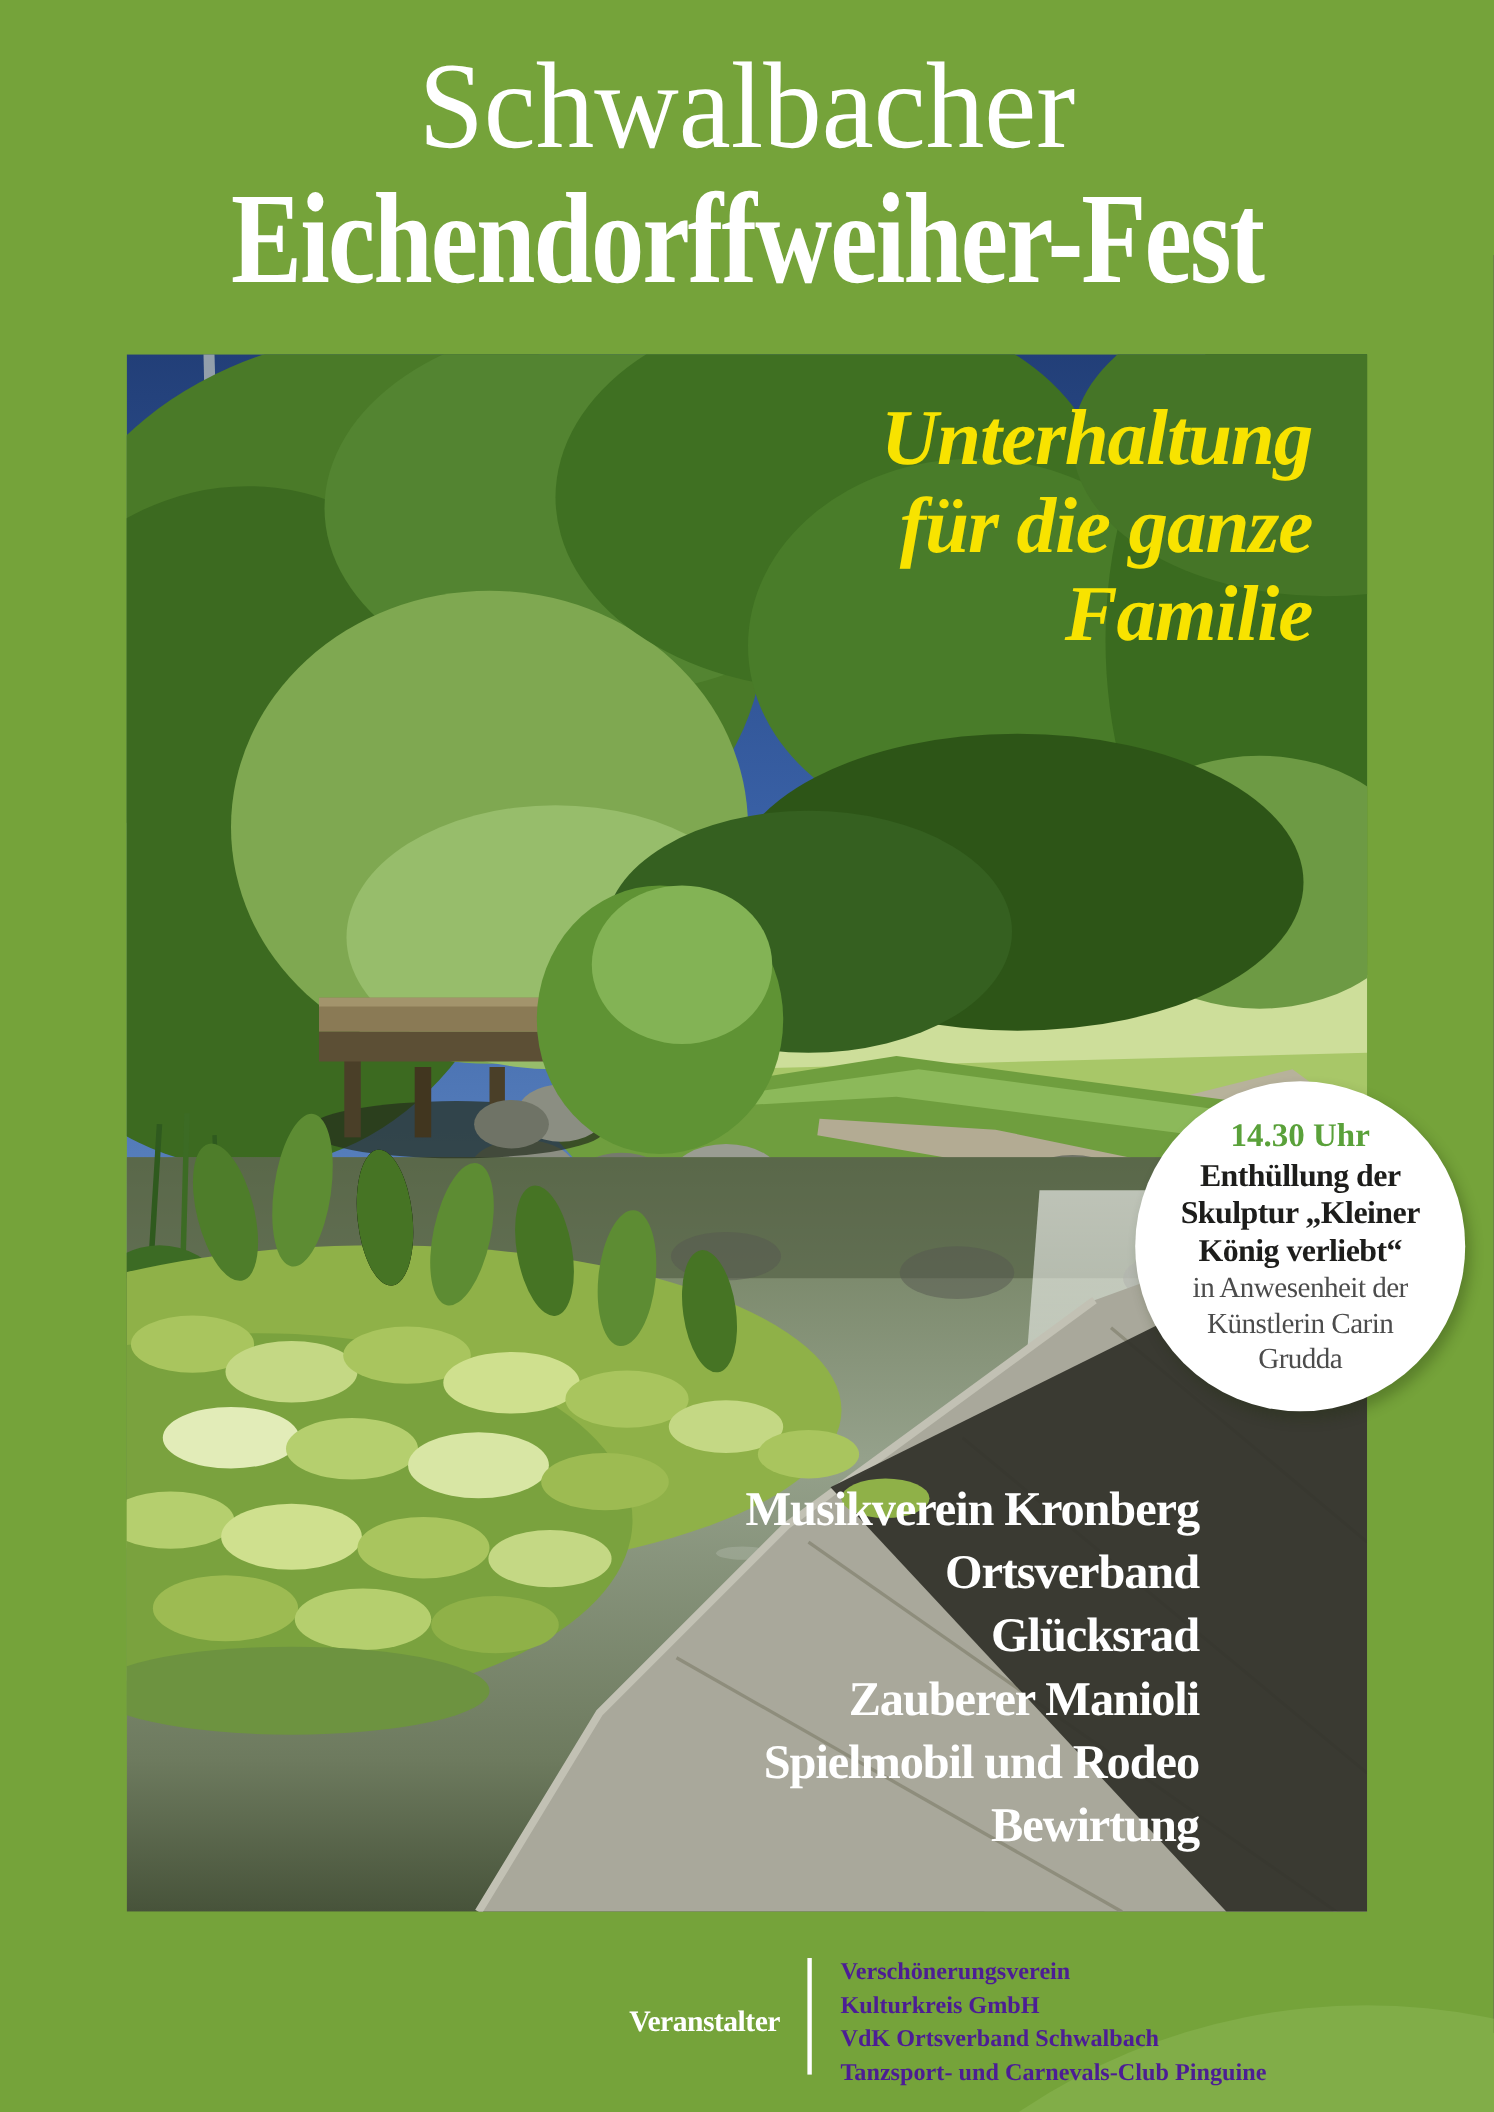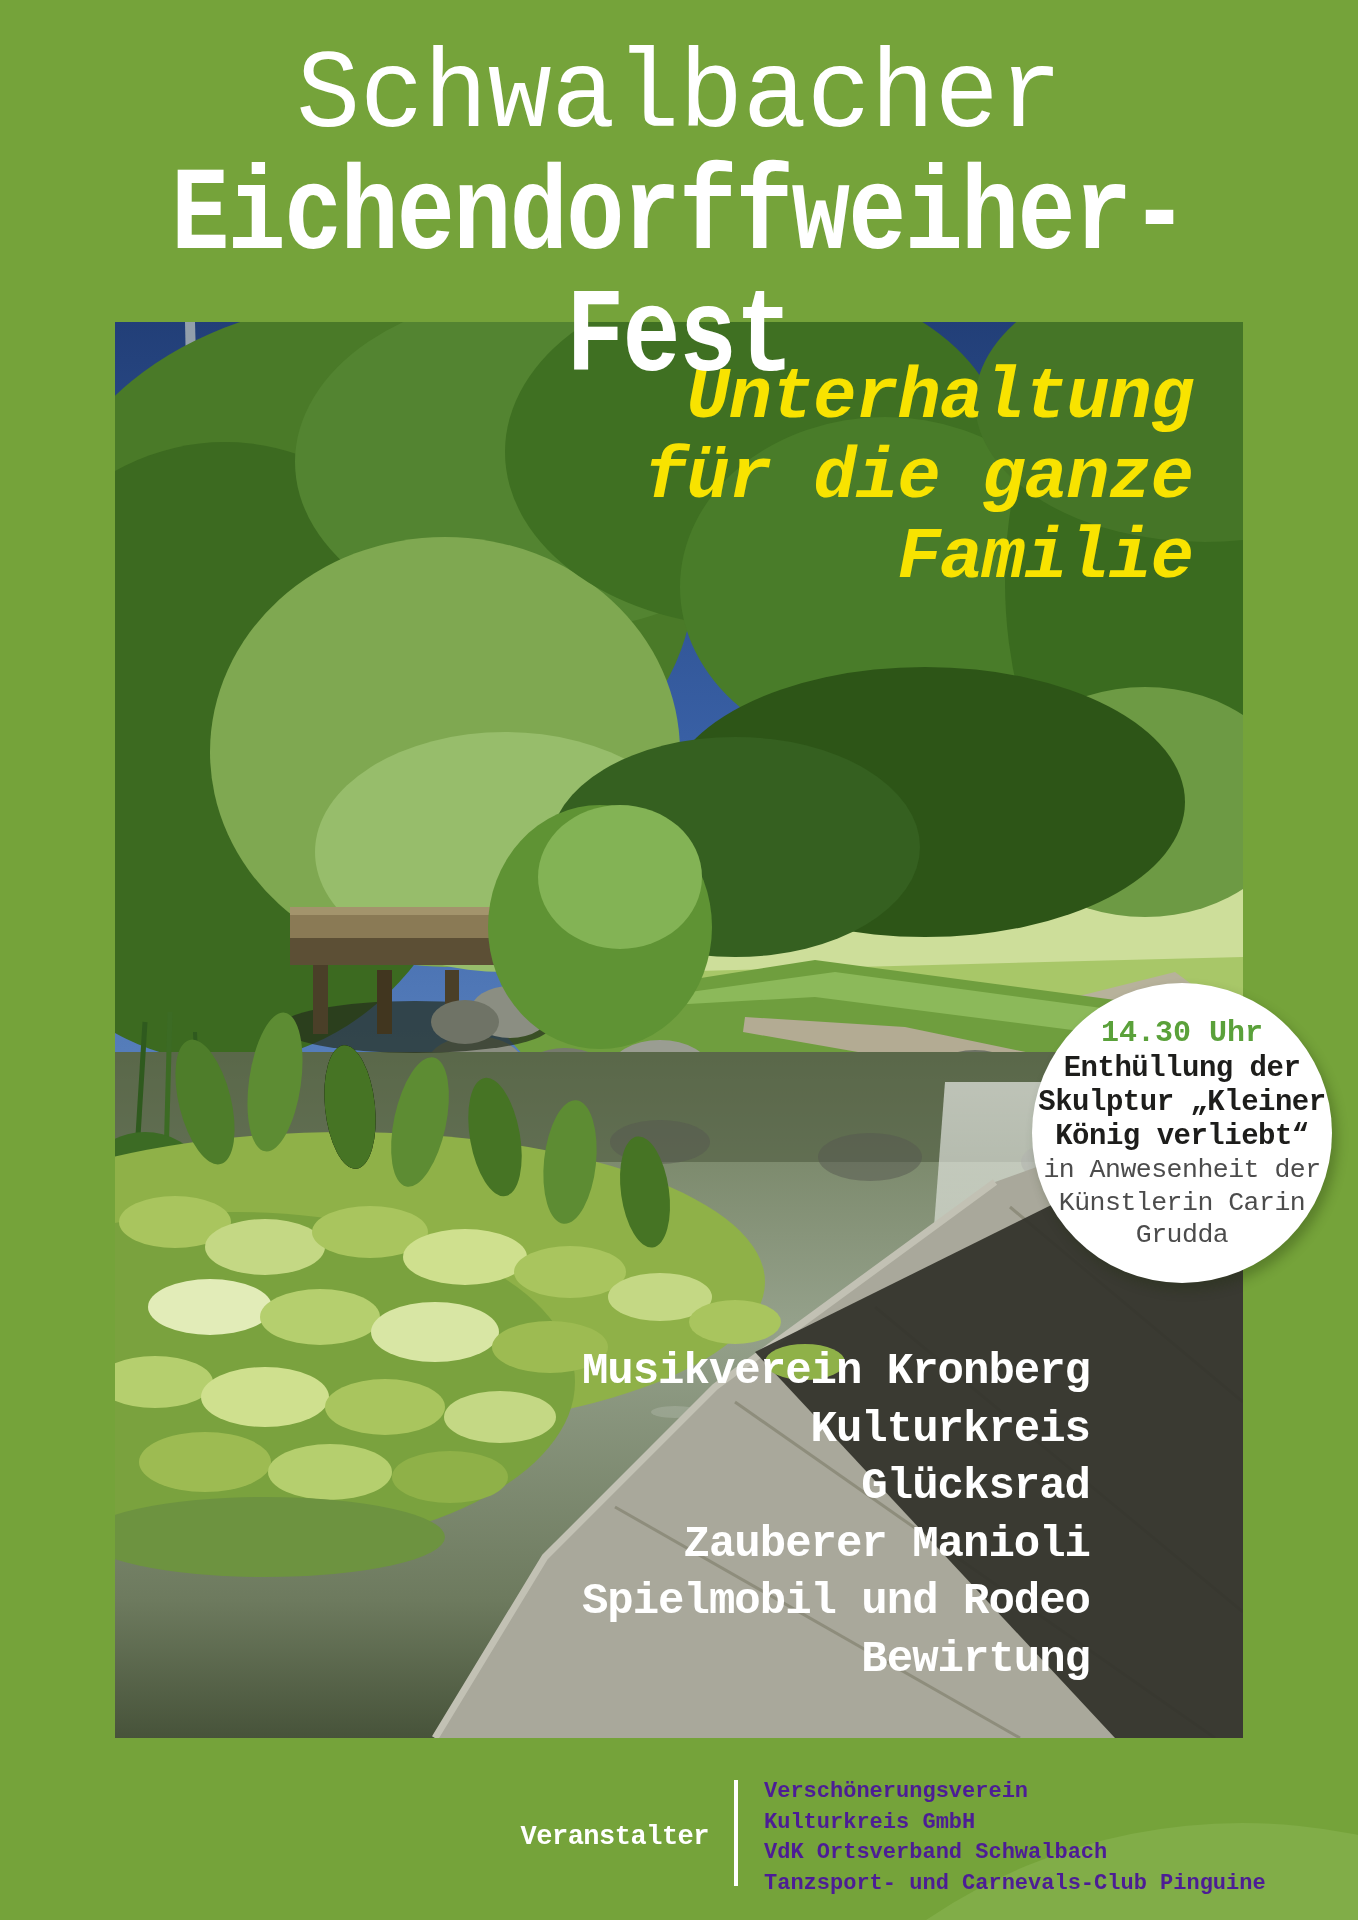--- a/index.html
+++ b/index.html
@@ -1,19 +1,19 @@
 <!DOCTYPE html>
 <html><head>
 <meta charset="utf-8">
 <style>
   html,body{margin:0;padding:0;background:#555;}
   .poster{
     position:relative;width:1358px;height:1920px;overflow:hidden;
     background:#75a33a;
-    font-family:Liberation Mono, monospace;
+    font-family:Liberation Serif, serif;
     margin:0 auto;
   }
   
   .title{position:absolute;top:38px;left:0;width:100%;text-align:center;color:#ffffff;z-index:3;}
   .title .line1{display:block;font-size:112px;font-weight:400;line-height:118px;letter-spacing:0px;}
   .title .line1 span{display:inline-block;transform:scaleX(.95);transform-origin:center;}
   .title .line2{display:block;font-size:118px;font-weight:700;line-height:122px;text-align:center;}
   .title .line2 span{display:inline-block;transform:scaleX(.82);transform-origin:center;letter-spacing:-2px;}
   
   .corner-arc{
@@ -213,21 +213,21 @@
     </svg>
 
     <div class="tagline">
       <div>Unterhaltung</div>
       <div>für die ganze</div>
       <div>Familie</div>
     </div>
 
     <div class="events">
       <div>Musikverein Kronberg</div>
-      <div>Kulturkreis</div>
+      <div>Ortsverband</div>
       <div>Glücksrad</div>
       <div>Zauberer Manioli</div>
       <div>Spielmobil und Rodeo</div>
       <div>Bewirtung</div>
     </div>
   </figure>
 
   <div class="badge">
     <div class="time">14.30 Uhr</div>
     <div class="bold-line">Enthüllung der</div>

